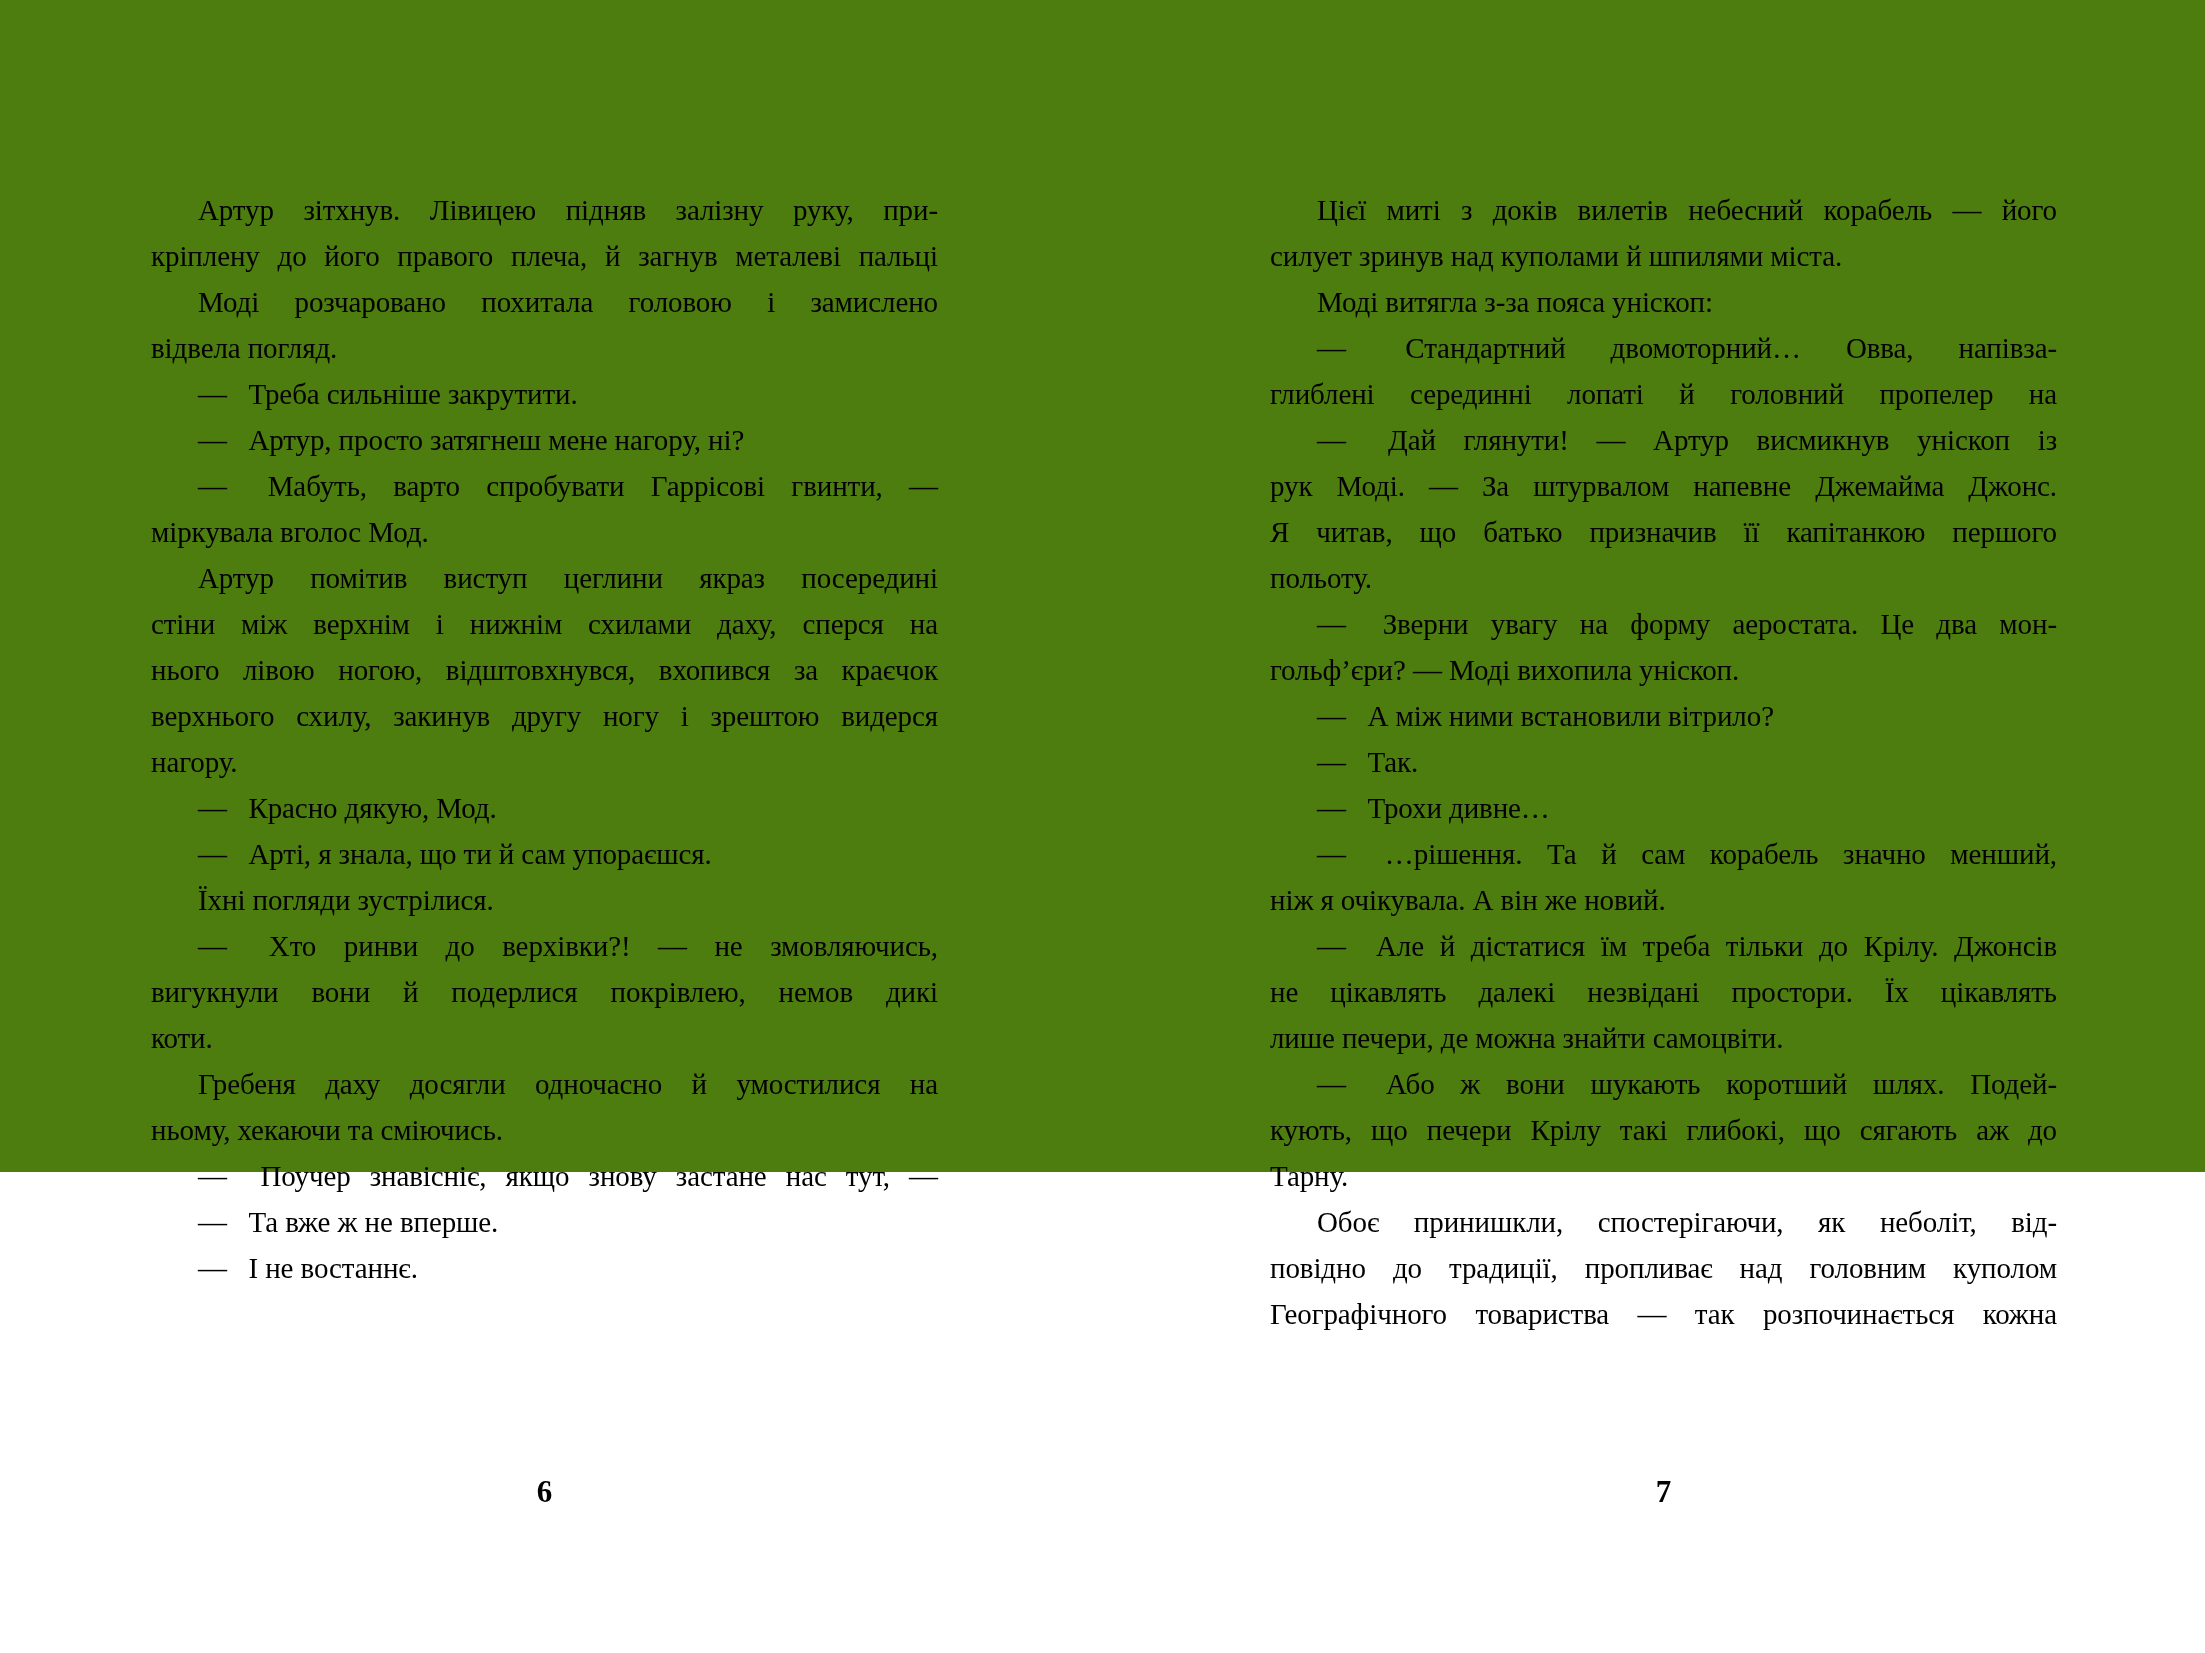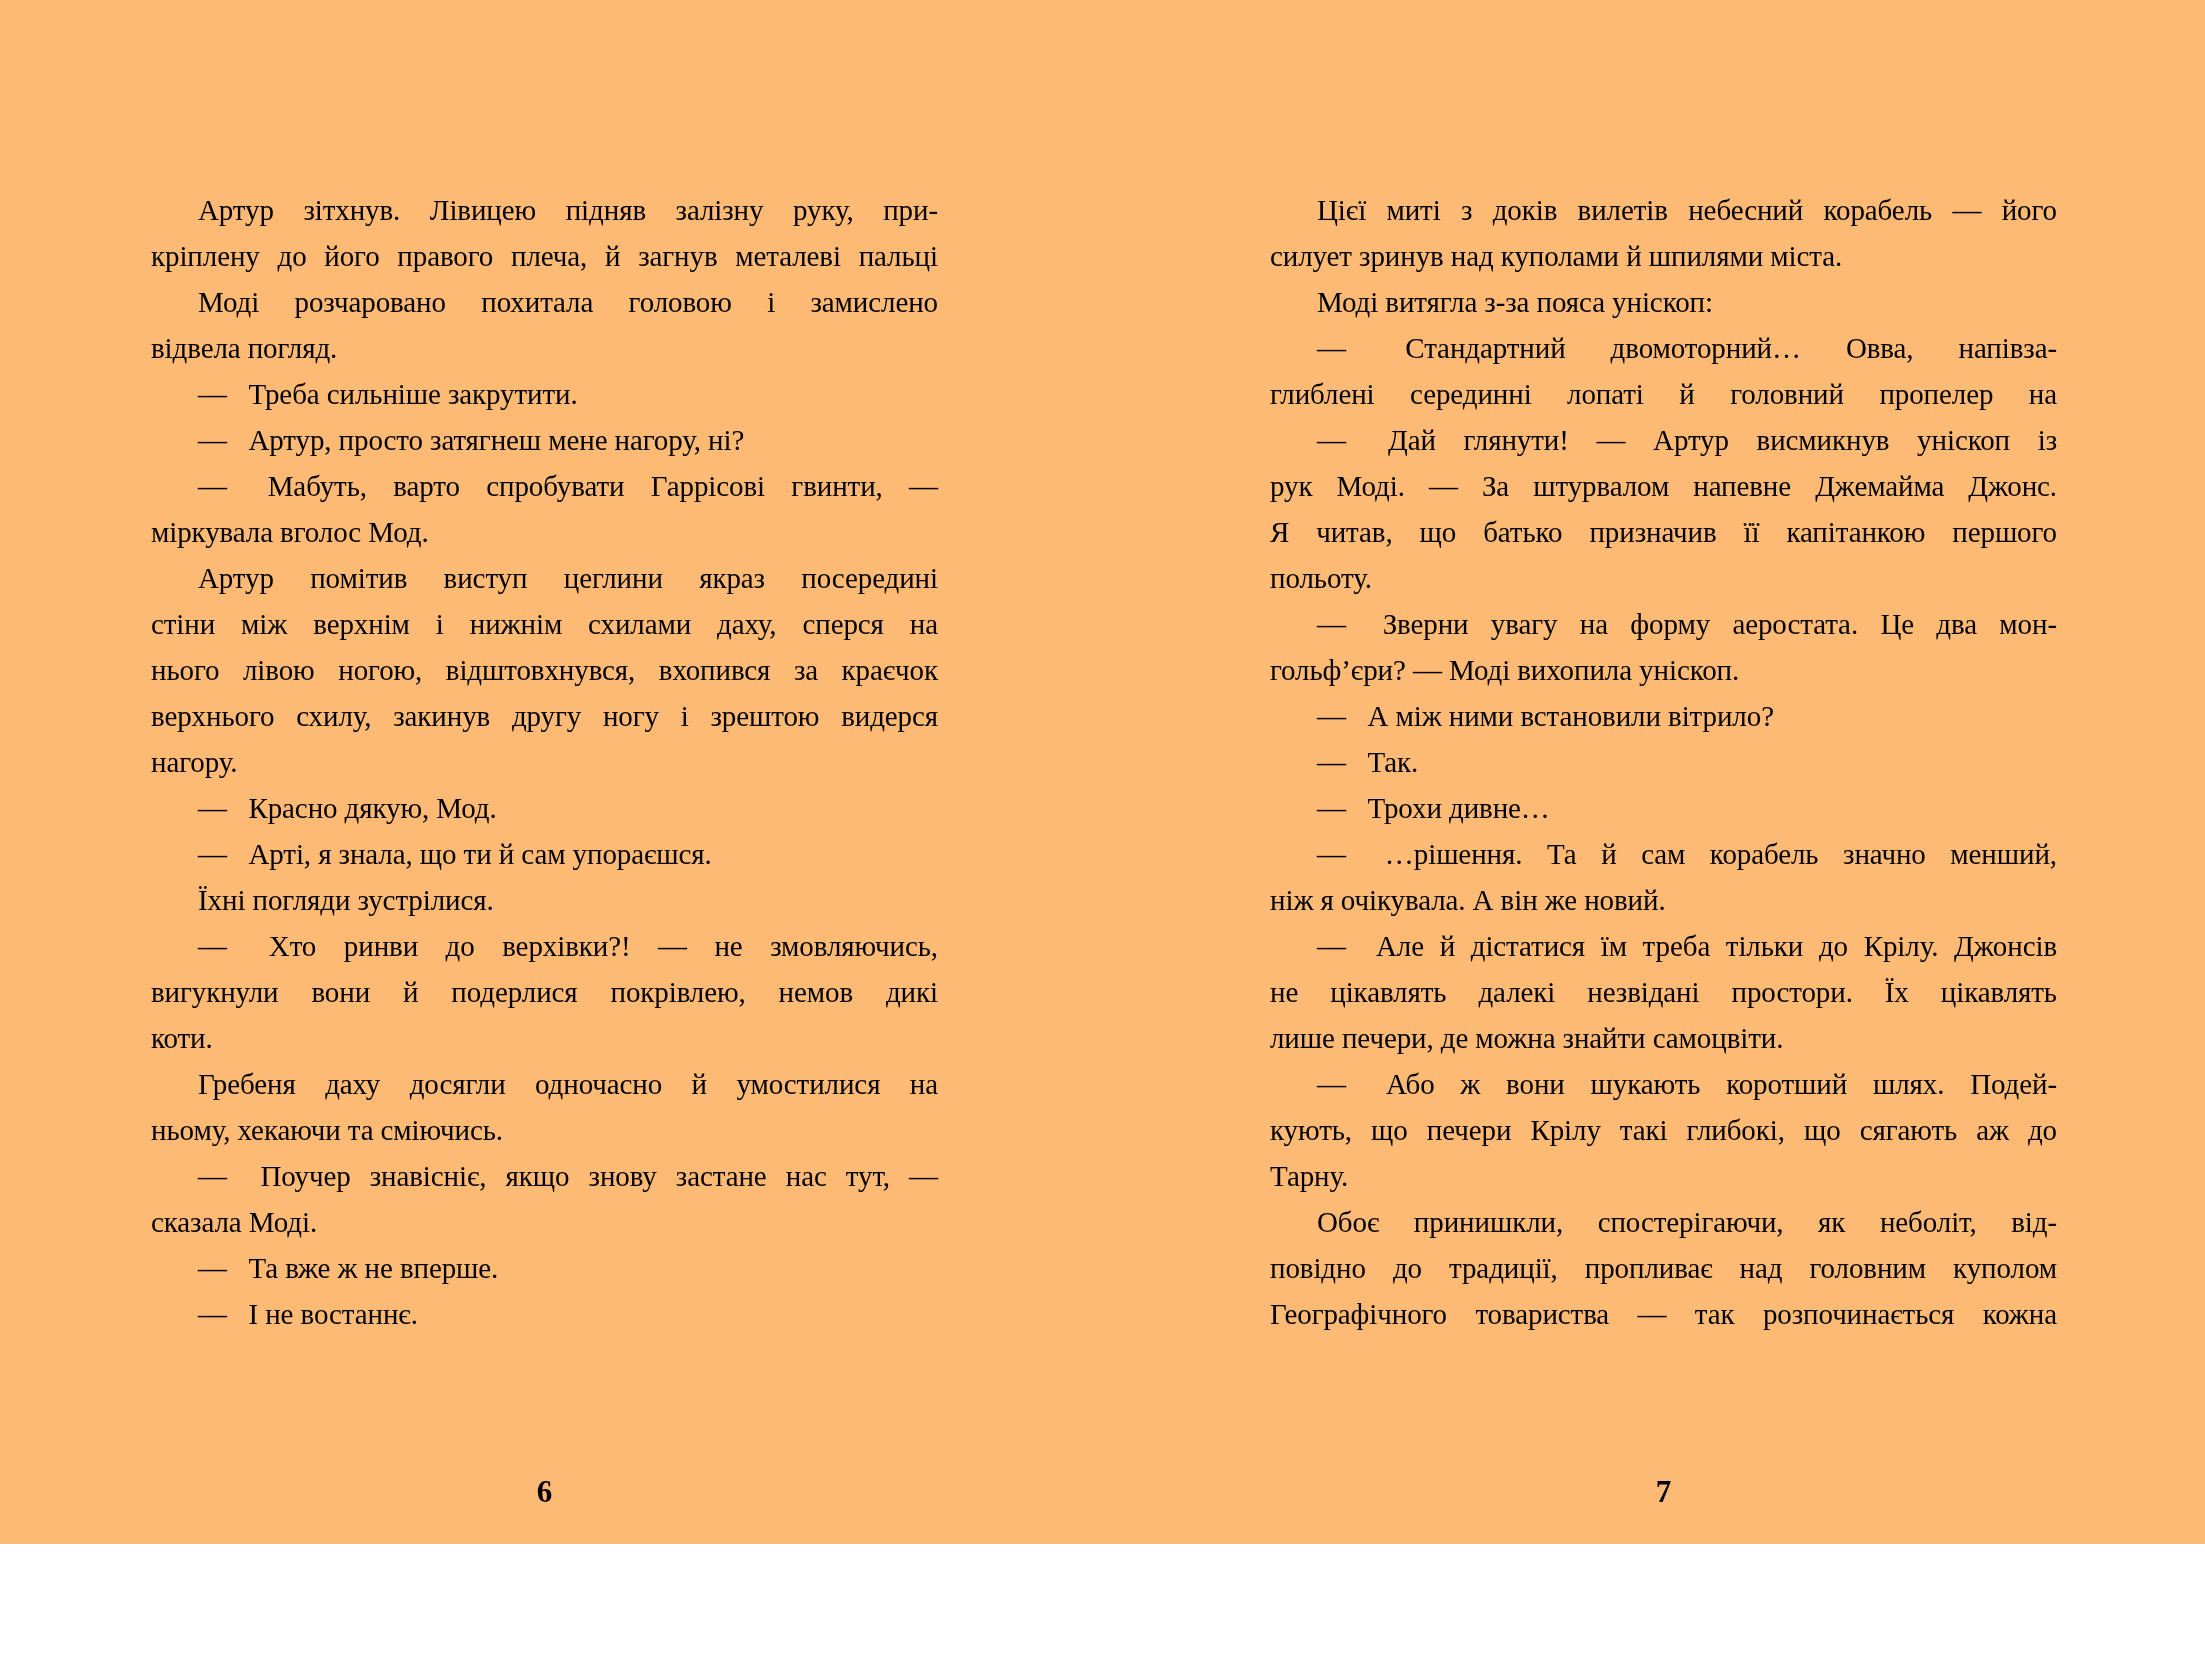--- a/index.html
+++ b/index.html
@@ -8,22 +8,22 @@
     width: 2205px;
     height: 1654px;
     background: #ffffff;
     font-family: "Liberation Serif", "DejaVu Serif", serif;
     color: #000000;
     overflow: hidden;
   }
   .spread {
     position: relative;
     width: 2205px;
-    height: 1544px;
-    background: #fdba74;
+    height: 1172px;
+    background: #4d7c0f;
   }
   .page {
     position: absolute;
     top: 187px;
     width: 787px;
     height: 1334px;
   }
   .page.left  { left: 151px; }
   .page.right { left: 1270px; }
   .ln {
@@ -71,21 +71,20 @@
       <div class="ln">нагору.</div>
       <div class="ln ind">—  Красно дякую, Мод.</div>
       <div class="ln ind">—  Арті, я знала, що ти й сам упораєшся.</div>
       <div class="ln ind">Їхні погляди зустрілися.</div>
       <div class="ln ind fill">—  Хто ринви до верхівки?! — не змовляючись,</div>
       <div class="ln fill">вигукнули вони й подерлися покрівлею, немов дикі</div>
       <div class="ln">коти.</div>
       <div class="ln ind fill">Гребеня даху досягли одночасно й умостилися на</div>
       <div class="ln">ньому, хекаючи та сміючись.</div>
       <div class="ln ind fill">—  Поучер знавісніє, якщо знову застане нас тут, —</div>
-      <div class="ln">сказала Моді.</div>
       <div class="ln ind">—  Та вже ж не вперше.</div>
       <div class="ln ind">—  І не востаннє.</div>
     </div>
     <div class="pagenum">6</div>
   </section>
 
   <section class="page right">
     <div>
       <div class="ln ind fill">Цієї миті з доків вилетів небесний корабель — його</div>
       <div class="ln">силует зринув над куполами й шпилями міста.</div>

